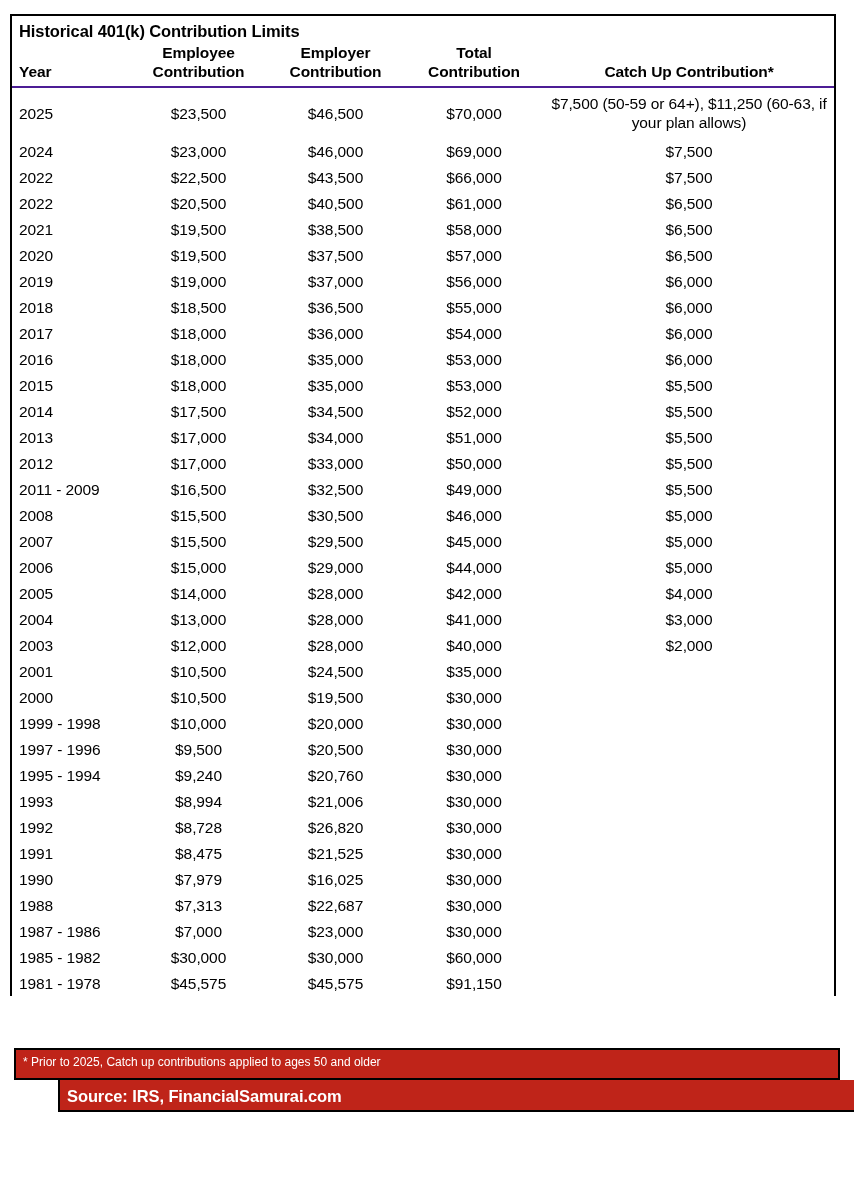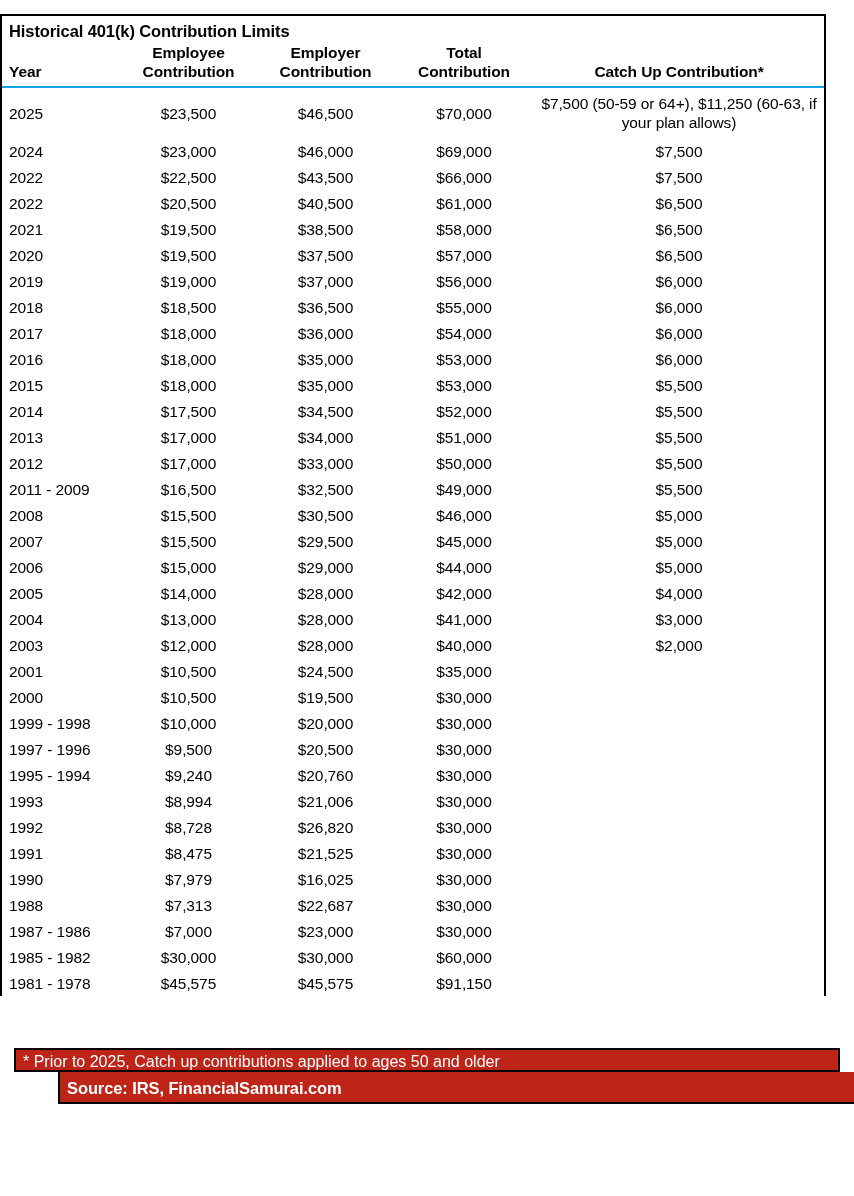--- a/index.html
+++ b/index.html
@@ -18,21 +18,21 @@
   .sheet {
     position: relative;
     width: 854px;
     height: 1196px;
     box-sizing: border-box;
   }
 
   
   .table-frame {
     position: absolute;
-    left: 0;
+    left: 10px;
     top: 14px;
     width: 826px;
     border: 2px solid #000000;
     border-bottom: none;
     box-sizing: border-box;
     background: #ffffff;
   }
 
   .title-row {
     padding: 5px 0 0 7px;
@@ -69,21 +69,21 @@
   }
   thead th.h-year {
     text-align: left;
     padding-left: 7px;
   }
   thead th.h-center {
     text-align: center;
   }
   thead tr.header-main th {
     padding-bottom: 5px;
-    border-bottom: 2px solid #0ea5e9;
+    border-bottom: 2px solid #4c1d95;
   }
   .hdr-line { display: block; white-space: nowrap; }
 
   tbody td {
     font-size: 15.5px;
     line-height: 19px;
     padding: 3.5px 0 3.5px 0;
     vertical-align: middle;
     letter-spacing: -0.1px;
   }
@@ -117,22 +117,22 @@
     background: #bf2419;
     color: #ffffff;
     box-sizing: border-box;
     border-left: 2px solid #000000;
     border-right: 2px solid #000000;
     width: 100%;
   }
   .band-note {
     border-top: 2px solid #000000;
     border-bottom: 2px solid #000000;
-    height: 24px;
-    font-size: 16px;
+    height: 32px;
+    font-size: 12px;
     line-height: 24px;
     padding-left: 7px;
     font-weight: normal;
     white-space: nowrap;
     overflow: hidden;
   }
   .band-source {
     border-bottom: 2px solid #000000;
     height: 32px;
     font-size: 16.5px;

